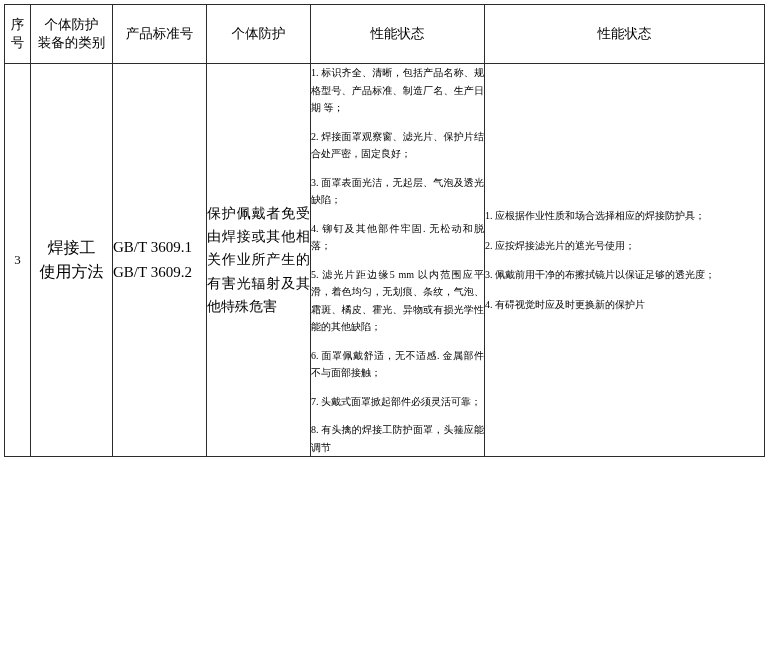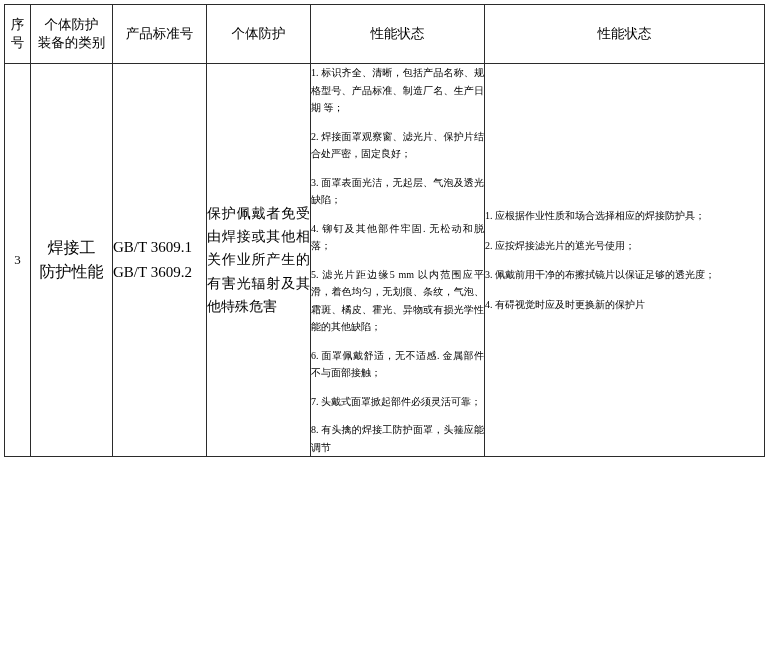--- a/index.html
+++ b/index.html
@@ -133,21 +133,21 @@
         <th class="hdr">个体防护</th>
         <th class="hdr">性能状态</th>
         <th class="hdr">性能状态</th>
       </tr>
     </thead>
     <tbody>
       <tr>
         <td class="seq">3</td>
         <td class="cat">
           <div>焊接工</div>
-          <div>防护性能</div>
+          <div>使用方法</div>
         </td>
         <td class="std">GB/T  3609.1
 GB/T  3609.2</td>
         <td class="perf">保护佩戴者免受由焊接或其他相关作业所产生的有害光辐射及其他特殊危害</td>
         <td class="state">
           <div class="state-item">1. 标识齐全、清晰，包括产品名称、规格型号、产品标准、制造厂名、生产日 期 等；</div>
           <div class="state-item">2. 焊接面罩观察窗、滤光片、保护片结合处严密，固定良好；</div>
           <div class="state-item">3. 面罩表面光洁，无起层、气泡及透光缺陷；</div>
           <div class="state-item">4. 铆钉及其他部件牢固. 无松动和脱落；</div>
           <div class="state-item">5. 滤光片距边缘5 mm 以内范围应平滑，着色均匀，无划痕、条纹，气泡、霜斑、橘皮、霍光、异物或有损光学性能的其他缺陷；</div>

